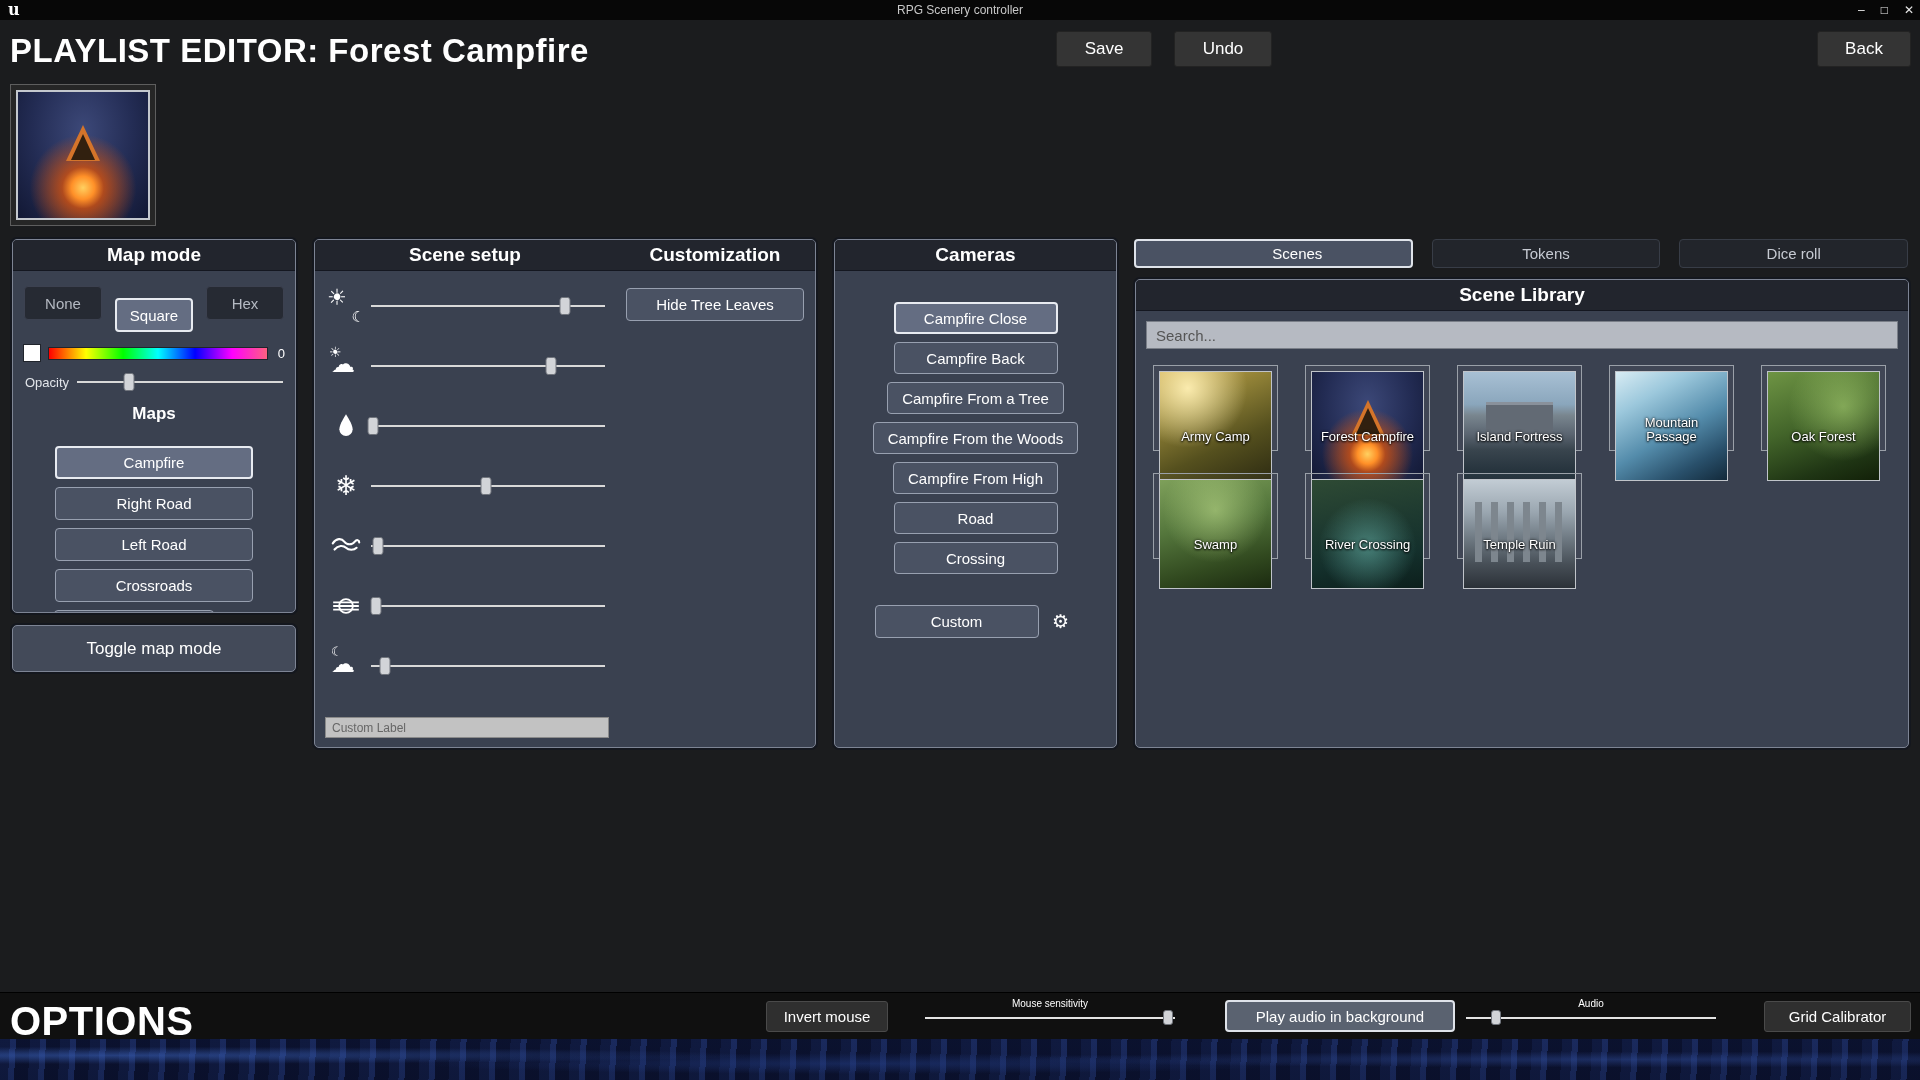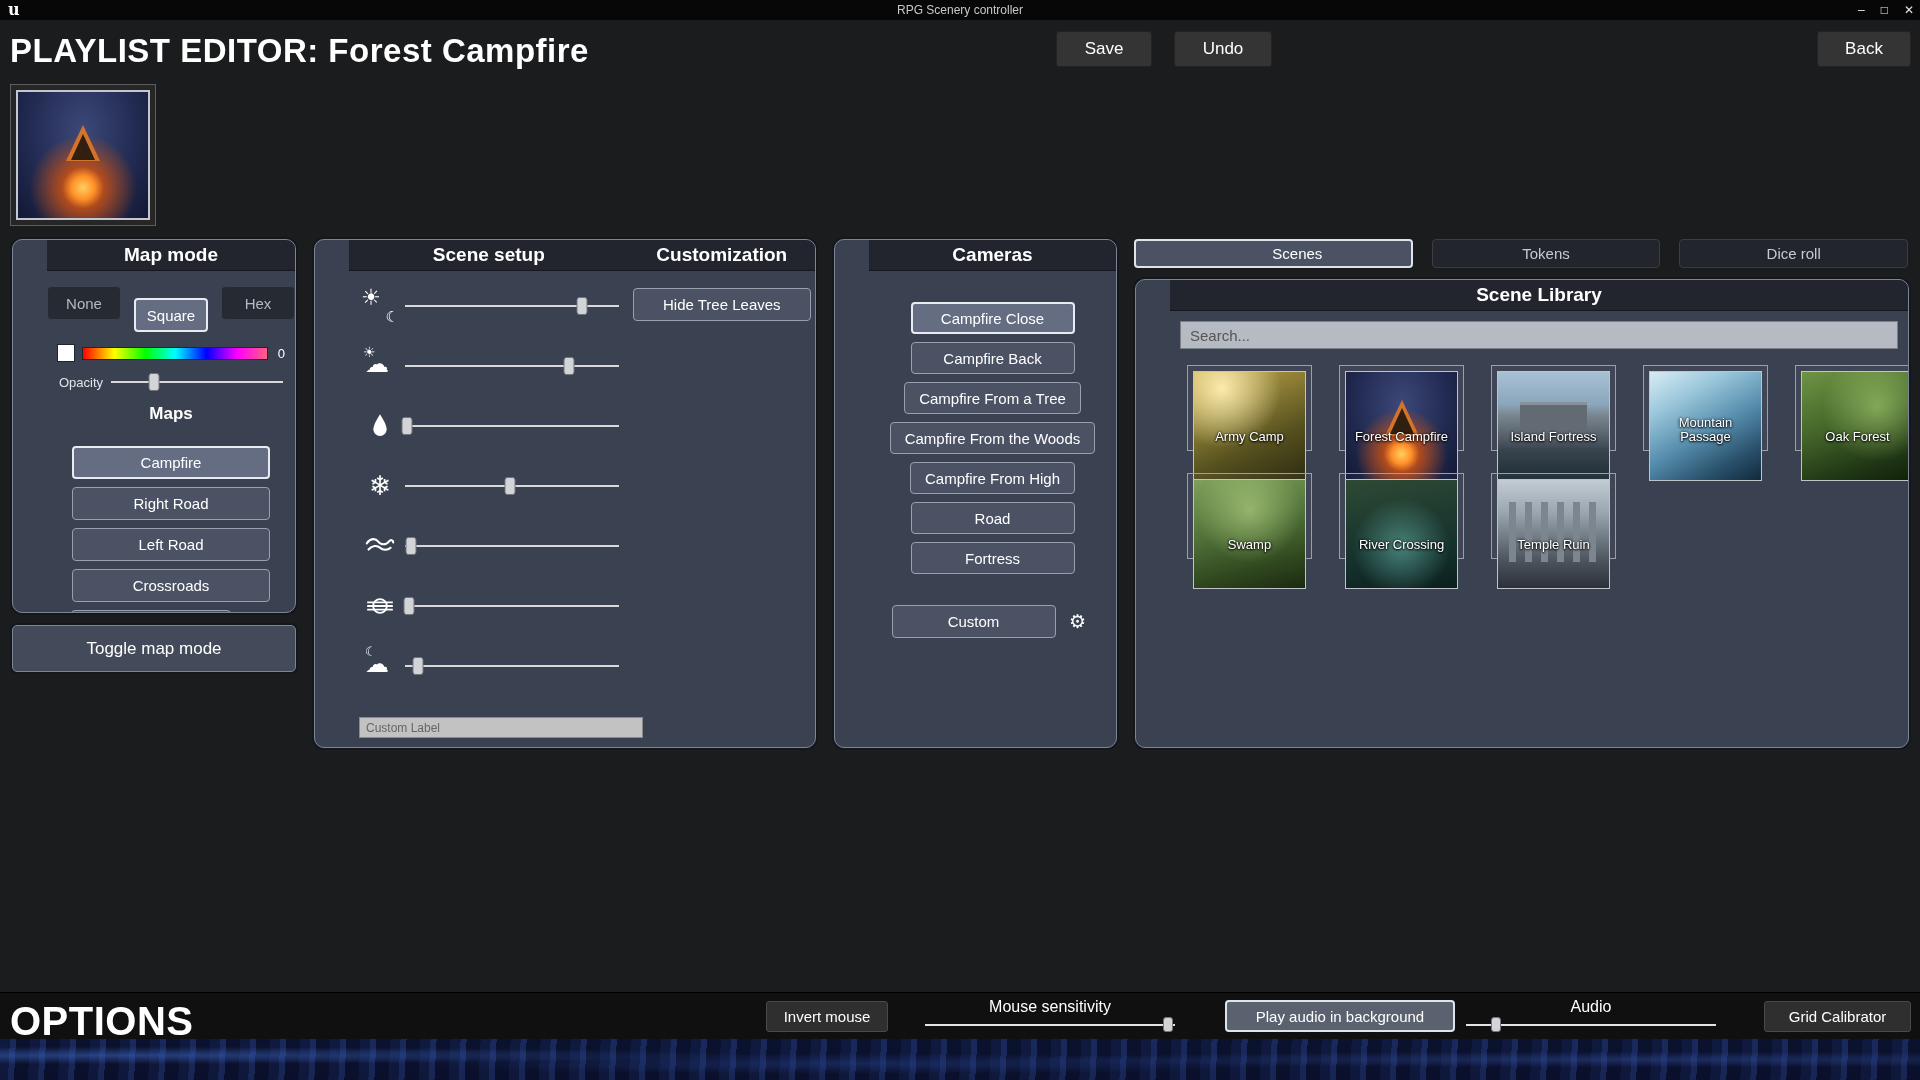--- a/index.html
+++ b/index.html
@@ -20,22 +20,22 @@
   #btn-save { left:1056px; top:31px; width:96px; }
   #btn-undo { left:1174px; top:31px; width:98px; }
   #btn-back { left:1817px; top:31px; width:94px; }
 
   
   .play-thumb-box { position:absolute; left:10px; top:84px; width:146px; height:142px; background:#262626;
                     border:1px solid #5e5e5e; padding:5px; }
   .play-thumb { width:100%; height:100%; border:2px solid #c4c8ce; position:relative; overflow:hidden; }
 
   
-  .panel { position:absolute; background:#3a4150; border:1px solid #7d8494; border-radius:10px; overflow:hidden;
-           box-shadow:0 0 0 2px #14171e;padding-left:34px; }
+  .panel { position:absolute; background:#3a4150; border:1px solid #7d8494; border-radius:5px; overflow:hidden;
+           box-shadow:0 0 0 2px #14171e; }
   .panel-header { background:#22252d; height:31px; display:flex; align-items:center; justify-content:center;
                   font-weight:bold; font-size:19px; border-bottom:1px solid #141720; }
 
   
   .btn { display:flex; align-items:center; justify-content:center; background:#4a5263; border:1px solid #98a0b0;
          border-radius:4px; color:#fff; font-size:15px; }
   .btn.sel { background:#646d82; border:2px solid #e8ebf1;margin-top:12px; }
   .btn.dim { background:#262a33; border:1px solid #3c4150; color:#b4b9c2; }
 
   
@@ -137,21 +137,21 @@
   .options-bar { position:absolute; left:0; top:992px; width:1920px; height:47px; background:#101010; border-top:1px solid #000; }
   .options-title { position:absolute; left:10px; top:6px; font-size:40px; font-weight:bold; letter-spacing:0.5px; }
   .opt-btn { position:absolute; height:31px; background:#2f2f2f; border:1px solid #4a4a4a; border-radius:3px;
              color:#fff; font-size:15px; display:flex; align-items:center; justify-content:center; }
   #opt-invert { left:766px; top:8px; width:122px; }
   #opt-play-audio { left:1225px; top:7px; width:230px; height:32px; background:#5a6270; border:2px solid #dfe3ea; border-radius:4px; }
   #opt-grid-cal { left:1764px; top:8px; width:147px; }
   .opt-slider-group { position:absolute; width:250px; top:5px; text-align:center; }
   #opt-mouse { left:925px; }
   #opt-audio { left:1466px; }
-  .opt-slider-group .lbl { font-size:16px; color:#fff; display:block; margin-bottom:1px; }
+  .opt-slider-group .lbl { font-size:10px; color:#fff; display:block; margin-bottom:1px; }
   .opt-slider-group .slider { height:16px; width:100%; display:block; }
   .opt-slider-group .slider .track { top:7px; background:#e4e4e4; }
   .opt-slider-group .slider .handle { top:0; width:10px; height:15px; }
 
   
   .forest-strip { position:absolute; left:0; top:1039px; width:1920px; height:41px;
     background:
       radial-gradient(ellipse at 6% 40%, rgba(60,100,190,0.55), rgba(0,0,0,0) 25%),
       radial-gradient(ellipse at 45% 60%, rgba(40,70,150,0.4), rgba(0,0,0,0) 30%),
       radial-gradient(ellipse at 85% 50%, rgba(50,80,160,0.45), rgba(0,0,0,0) 28%),
@@ -311,21 +311,21 @@
 
   <div class="panel" id="cam-panel">
     <div class="panel-header">Cameras</div>
     <div class="cam-body">
       <div class="btn sel">Campfire Close</div>
       <div class="btn">Campfire Back</div>
       <div class="btn">Campfire From a Tree</div>
       <div class="btn">Campfire From the Woods</div>
       <div class="btn">Campfire From High</div>
       <div class="btn">Road</div>
-      <div class="btn">Fortress</div>
+      <div class="btn">Crossing</div>
       <div class="cam-custom">
         <div class="btn">Custom</div>
         <div class="gear-btn">
           <span>⚙</span>
         </div>
       </div>
     </div>
   </div>
 
   <div class="tabs">

